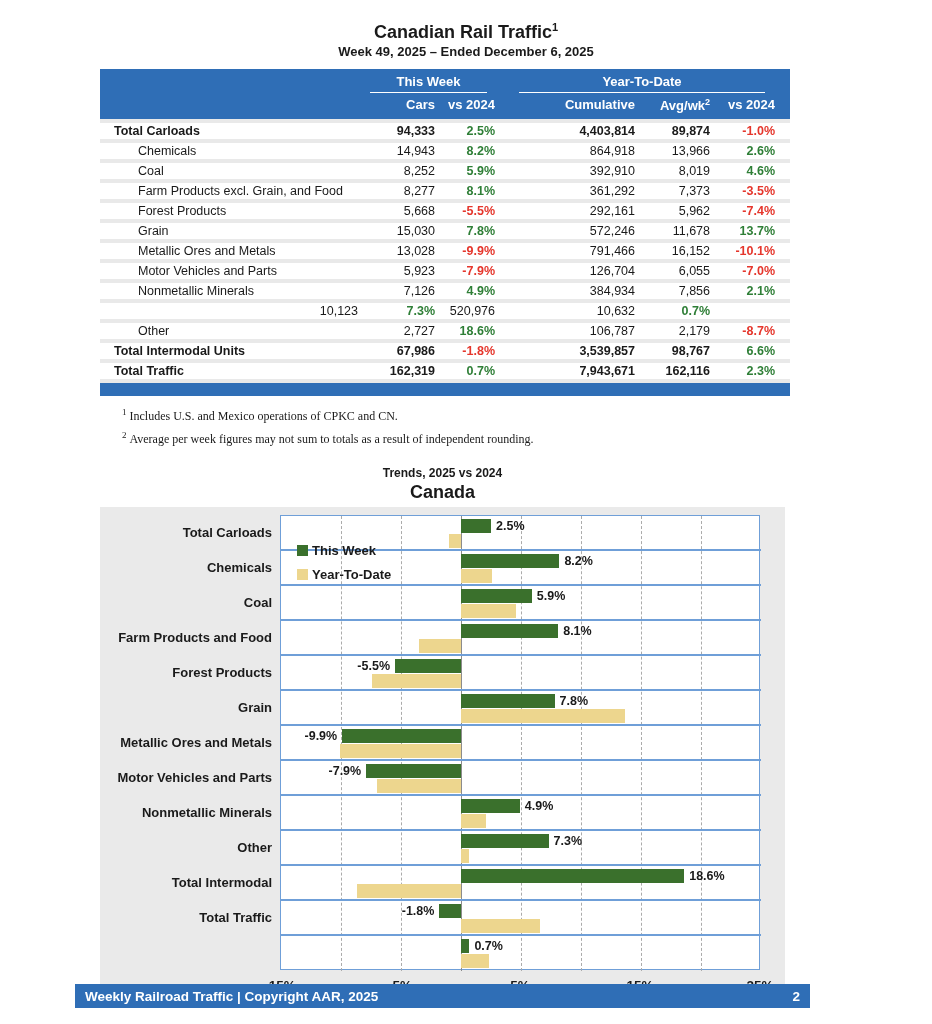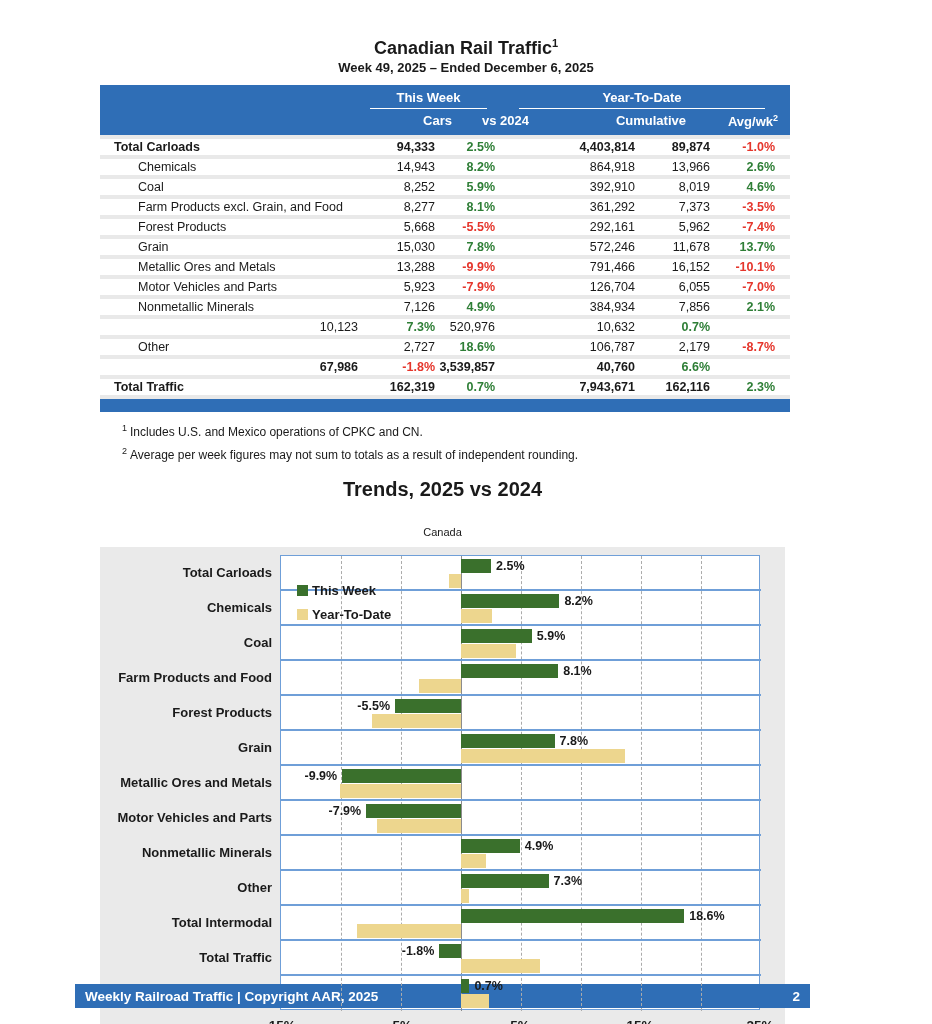--- a/index.html
+++ b/index.html
@@ -4,57 +4,57 @@
 <style>
   * { box-sizing: border-box; }
   html,body { margin:0; padding:0; background:#fff; }
   body {
     width:932px; height:1024px; overflow:hidden;
     font-family:"Liberation Sans", sans-serif; color:#1a1a1a;
     position:relative;
   }
 
   
-  .title-block { text-align:center; padding-top:32px; }
+  .title-block { text-align:center; padding-top:16px; }
   .main-title { font-size:18px; font-weight:bold; line-height:22px; }
   .main-title sup { font-size:11px; }
   .sub-title { font-size:13px; font-weight:bold; line-height:18px; }
 
   
   .rail-table { margin:8px 0 0 100px; width:690px; }
   .thead { background:#2F6EB6; color:#fff; font-weight:bold; padding:5px 0 6px 0; }
   .thead-row { display:grid; grid-template-columns:260px 77px 60px 140px 75px 65px; align-items:end; }
   .group-cell { text-align:center; font-size:13px; padding-bottom:3px; }
   .group-this-week { grid-column:2/4; border-bottom:1.5px solid #fff; margin:0 10px; }
   .group-ytd { grid-column:4/7; border-bottom:1.5px solid #fff; margin:0 12px 0 22px; }
-  .colhead-row { display:grid; grid-template-columns:260px 77px 60px 140px 75px 65px; margin-top:4px;gap:17px; }
+  .colhead-row { display:grid; grid-template-columns:260px 77px 60px 140px 75px 65px; margin-top:4px; }
   .colhead { text-align:right; font-size:13px; padding-right:2px; }
   .colhead sup { font-size:9px; }
 
   .tbody { background:#E9E9E9; padding:4px 0; }
   .trow { display:grid; grid-template-columns:260px 77px 60px 140px 75px 65px;
           background:#fff; height:16px; line-height:16px; margin-bottom:4px; font-size:12.5px; }
   .trow:last-child { margin-bottom:0; }
   .trow.bold { font-weight:bold; }
   .cell { white-space:nowrap; }
   .cell.label { padding-left:14px; }
   .cell.label.indent { padding-left:38px; }
   .cell.num { text-align:right; padding-right:2px; }
   .pos { color:#2E7E36; font-weight:bold; }
   .neg { color:#E5352B; font-weight:bold; }
   .table-bottom-bar { height:13px; background:#2F6EB6; }
 
   
-  .footnotes { margin:7px 0 0 122px; font-size:12px; line-height:19px; }
+  .footnotes { margin:7px 0 0 122px; font-size:12px; line-height:19px;font-family:Liberation Serif, serif; }
   .footnotes sup { font-size:9px; margin-right:3px; }
 
   
   .chart-title-block { text-align:center; width:685px; margin:14px 0 0 100px; }
-  .chart-title { font-size:20px; font-weight:bold; line-height:20px;text-align:center; }
-  .chart-subtitle { font-size:11px; font-weight:normal; line-height:18px;margin-top:24px; }
+  .chart-title { font-size:12px; font-weight:bold; line-height:20px;text-align:center; }
+  .chart-subtitle { font-size:18px; font-weight:bold; line-height:18px; }
 
   .chart-box { position:relative; margin:6px 0 0 100px; width:685px; height:497px; background:#EAEAEA; }
   .chart-plot { position:absolute; left:180px; top:8px; width:480px; height:455px;
                 background:#fff; border:1.5px solid #6F9FD8; }
   .band { position:absolute; left:0; width:480px; border-bottom:2px solid #6F9FD8; z-index:3; pointer-events:none; }
   .gridline { position:absolute; top:0; height:455px; width:0; border-left:1px dashed #ABABAB; z-index:1; }
   .zeroline { position:absolute; top:0; height:455px; width:0; border-left:1.5px solid #8C8C8C; z-index:1; }
   .bar { position:absolute; height:14px; z-index:2; }
   .bar.this-week { background:#3A702C; }
   .bar.ytd { background:#EDD68E; }
@@ -144,21 +144,21 @@
       <div class="trow">
         <div class="cell label indent">Grain</div>
         <div class="cell num">15,030</div>
         <div class="cell num pos">7.8%</div>
         <div class="cell num">572,246</div>
         <div class="cell num">11,678</div>
         <div class="cell num pos">13.7%</div>
       </div>
       <div class="trow">
         <div class="cell label indent">Metallic Ores and Metals</div>
-        <div class="cell num">13,288</div>
+        <div class="cell num">13,028</div>
         <div class="cell num neg">-9.9%</div>
         <div class="cell num">791,466</div>
         <div class="cell num">16,152</div>
         <div class="cell num neg">-10.1%</div>
       </div>
       <div class="trow">
         <div class="cell label indent">Motor Vehicles and Parts</div>
         <div class="cell num">5,923</div>
         <div class="cell num neg">-7.9%</div>
         <div class="cell num">126,704</div>
@@ -182,24 +182,25 @@
       </div>
       <div class="trow">
         <div class="cell label indent">Other</div>
         <div class="cell num">2,727</div>
         <div class="cell num pos">18.6%</div>
         <div class="cell num">106,787</div>
         <div class="cell num">2,179</div>
         <div class="cell num neg">-8.7%</div>
       </div>
       <div class="trow bold">
+        <div class="cell label">Total Intermodal Units</div>
         <div class="cell num">67,986</div>
         <div class="cell num neg">-1.8%</div>
         <div class="cell num">3,539,857</div>
-        <div class="cell num">40,760</div>
+        <div class="cell num">98,767</div>
         <div class="cell num pos">6.6%</div>
       </div>
       <div class="trow bold">
         <div class="cell label">Total Traffic</div>
         <div class="cell num">162,319</div>
         <div class="cell num pos">0.7%</div>
         <div class="cell num">7,943,671</div>
         <div class="cell num">162,116</div>
         <div class="cell num pos">2.3%</div>
       </div>

